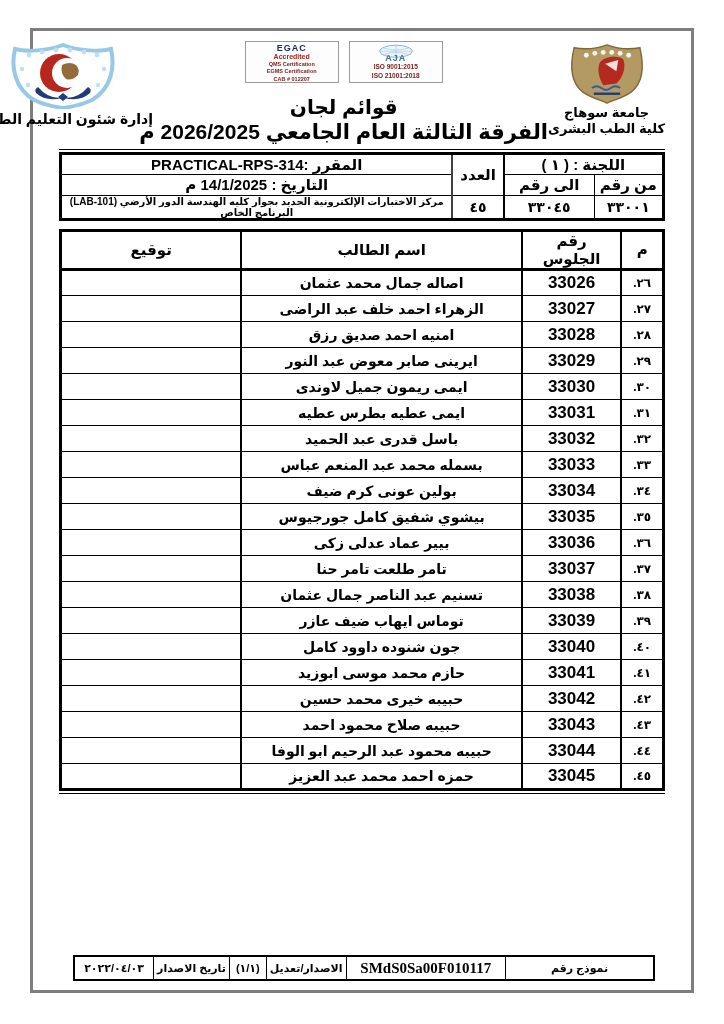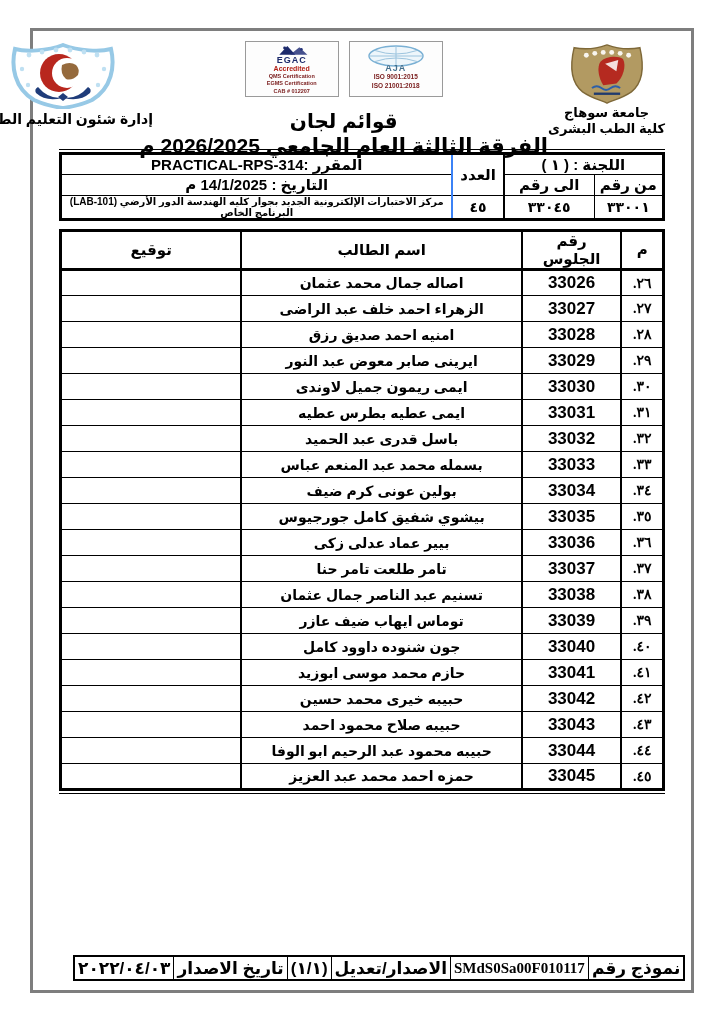--- a/index.html
+++ b/index.html
@@ -21,68 +21,68 @@
   .doc-header { display: flex; direction: rtl; align-items: flex-start; height: 106px; }
   .hdr-col { display: flex; flex-direction: column; align-items: center; }
   .hdr-right { width: 132px; padding-top: 2px; }
   .hdr-center { flex: 1; padding-top: 0; }
   .hdr-left { width: 152px; padding-top: 2px; }
   .uni-logo { width: 84px; height: 62px; }
   .uni-cap { font-size: 13px; font-weight: bold; line-height: 1.25; white-space: nowrap; }
   .fac-logo { width: 118px; height: 66px; }
   .dept-cap { font-size: 14px; font-weight: bold; margin-top: 2px; white-space: nowrap; }
 
-  .cert-row { display: flex; direction: ltr; gap: 10px; height: 56px; align-items: stretch; }
+  .cert-row { display: flex; direction: ltr; gap: 10px; height: 42px; align-items: stretch; }
   .cert-box {
     width: 94px; border: 1px solid #9a9a9a; background: #fdfdfd;
     display: flex; flex-direction: column; align-items: center; justify-content: flex-start;
     padding: 2px 1px 1px 1px; direction: ltr;
   }
   .cert-glyph { width: 66px; height: 18px; }
   .cert-name { font-size: 9px; font-weight: bold; color: #1c2a6b; letter-spacing: 1px; line-height: 1; }
   .cert-name.aja { color: #44708e; margin-top: -4px; }
   .cert-acc { font-size: 7px; font-weight: bold; color: #b01e14; line-height: 1.1; }
   .cert-line { font-size: 5.5px; font-weight: bold; color: #7c2020; line-height: 1.35; white-space: nowrap; }
   .cert-line.aja { font-size: 6.5px; }
 
   .title1 { font-size: 20px; font-weight: bold; margin-top: 12px; }
   .title2 { font-size: 21px; font-weight: bold; margin-top: 1px; white-space: nowrap; }
 
   
   .info-wrap { border-top: 1px solid #000; padding-top: 2px; margin-top: 2px; }
   table { border-collapse: collapse; width: 100%; }
   .info-table { direction: rtl; border: 3px solid #000; }
   .info-table td { border: 1px solid #000; text-align: center; font-weight: bold; padding: 0 4px; }
-  .info-table td.vthick { border-left: 2px solid #3b82f6; border-right: 2px solid #000; }
+  .info-table td.vthick { border-left: 2px solid #404040; border-right: 2px solid #000; }
   .r21 { height: 21px; } .r20 { height: 20px; }
   .cell-15 { font-size: 15px; }
   .cell-14 { font-size: 14px; }
   .cell-note { font-size: 10px; line-height: 1.1; }
 
   
   .roster-wrap { border-bottom: 1px solid #000; padding-bottom: 2px; margin-top: 8px; }
   .roster-table { direction: rtl; border: 3px solid #000; }
   .roster-table th {
     border: 2px solid #000; border-bottom: 3px solid #000;
     font-size: 15px; font-weight: bold; height: 27px; padding: 0 4px;
   }
   .roster-table td {
     border: 1px solid #000; border-left: 2px solid #000; border-right: 2px solid #000;
     height: 26px; text-align: center; font-weight: bold; padding: 0 4px;
   }
-  td.c-no { font-size: 14px; font-family: Liberation Serif, serif; }
+  td.c-no { font-size: 12px; }
   td.c-seat { font-size: 17px; }
   td.c-name { font-size: 14px; white-space: nowrap; }
 
   
   .footer-strip { position: absolute; left: 40px; right: 36px; bottom: 9px; }
   .footer-table { direction: rtl; border: 2px solid #000; }
   .footer-table td {
     border: 1px solid #000; height: 24px; text-align: center;
-    font-weight: bold; font-size: 17px; padding: 0 3px; white-space: nowrap;
+    font-weight: bold; font-size: 11px; padding: 0 3px; white-space: nowrap;
   }
   td.f-code { font-family: "Liberation Serif", serif; font-size: 15px; border-radius: 10px; }
 </style>
 </head>
 <body>
 
 <div class="page">
   <div class="frame">
 
     <div class="doc-header">

